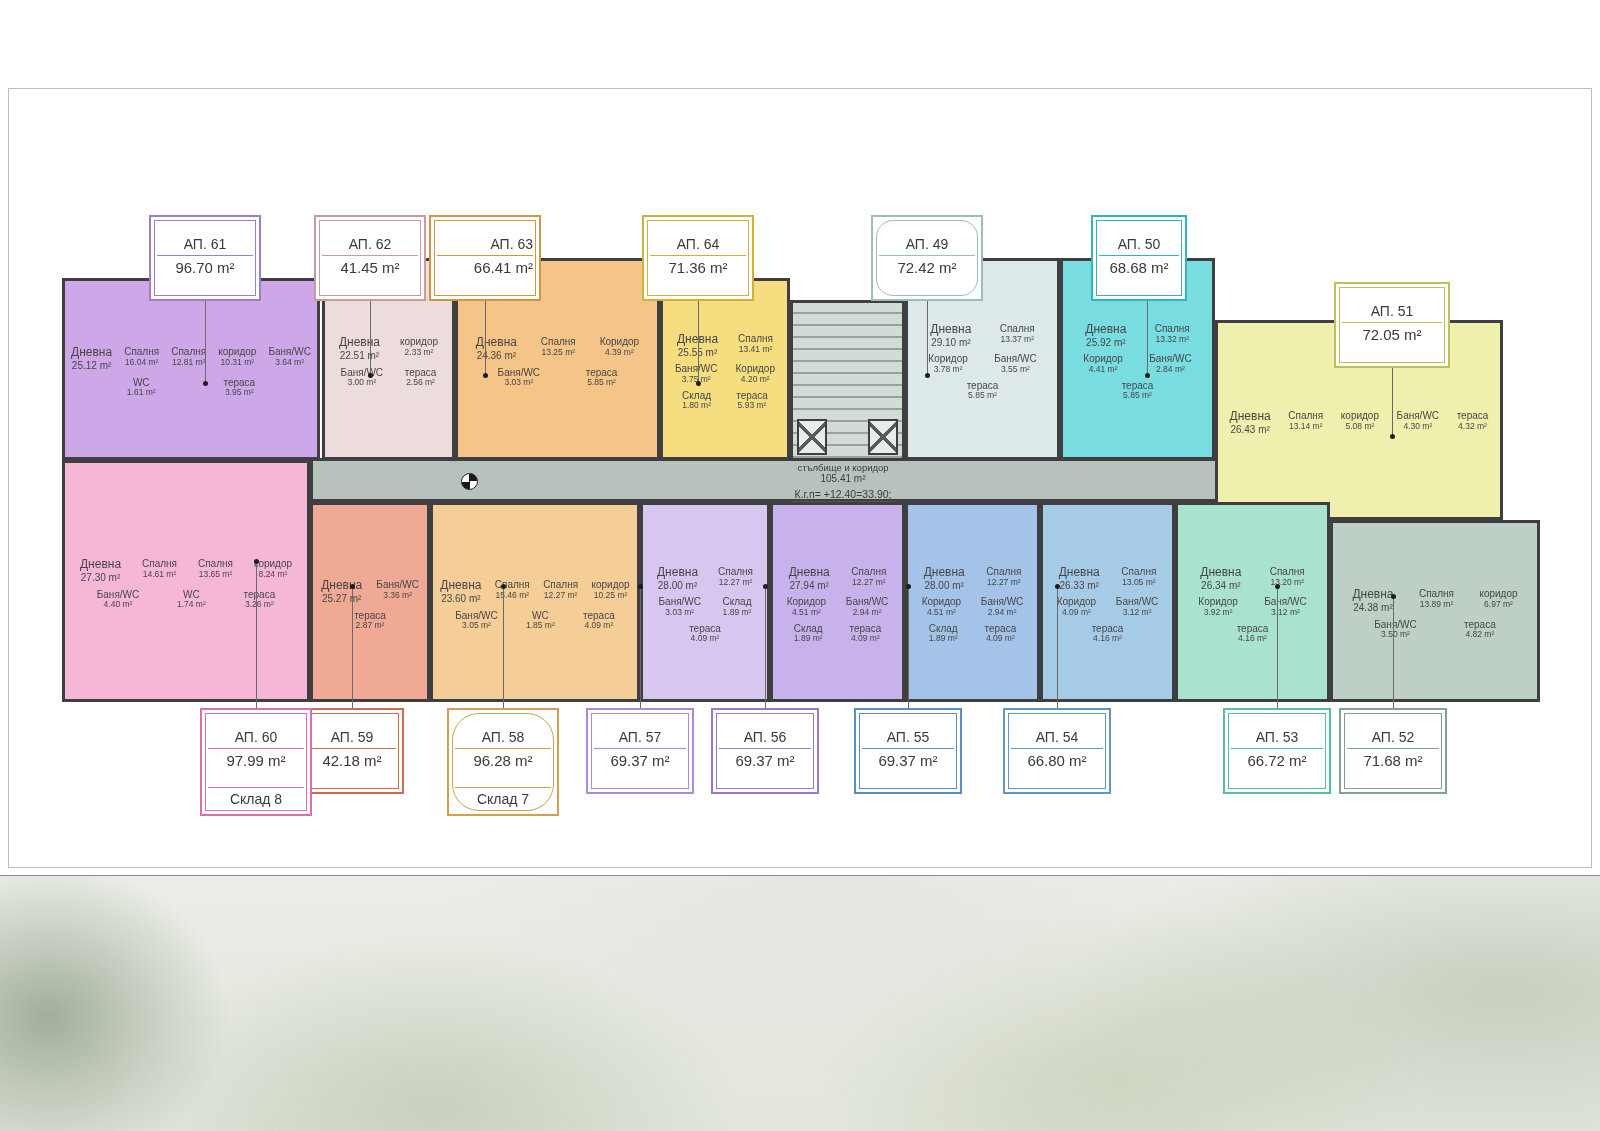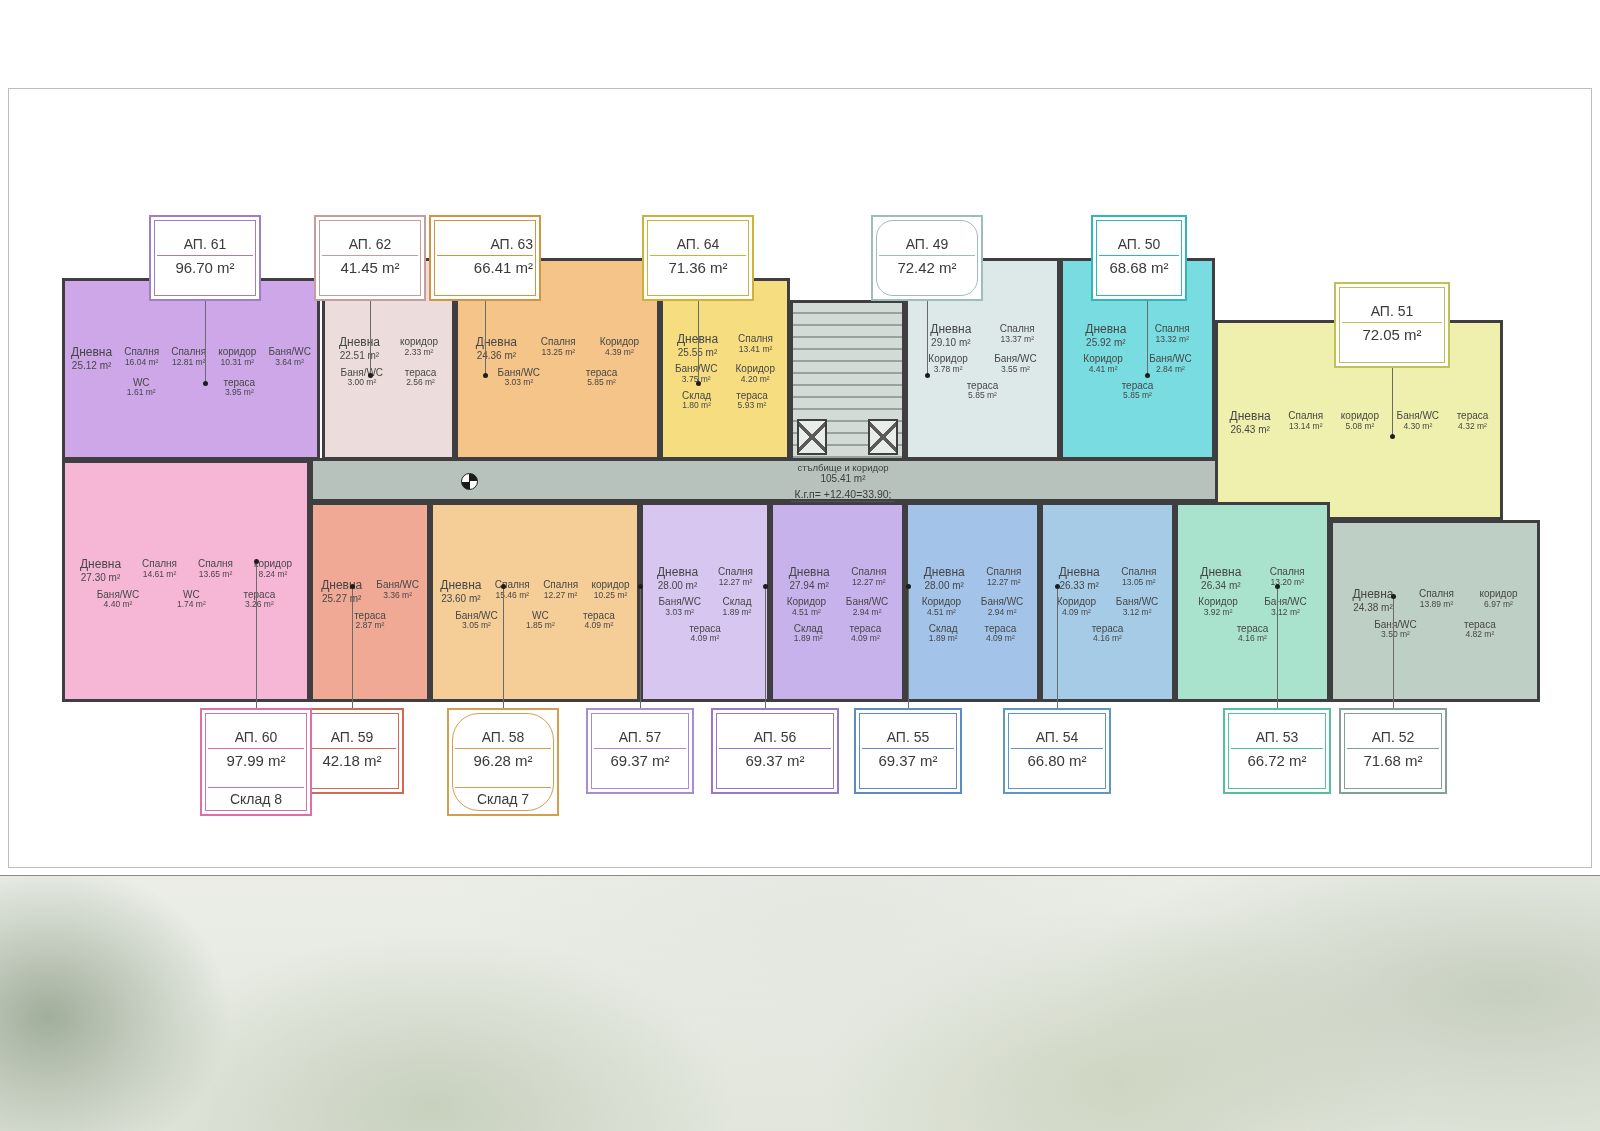--- a/index.html
+++ b/index.html
@@ -435,21 +435,21 @@
         </div>
         <div class="room">
           <div class="rn">Склад</div>
           <div class="ra">1.89 m²</div>
         </div>
         <div class="room">
           <div class="rn">тераса</div>
           <div class="ra">4.09 m²</div>
         </div>
       </div>
-      <div class="callout" style="left: 711px; top: 708px; width: 128px; border-color: rgb(152, 120, 204);">
+      <div class="callout" style="left: 711px; top: 708px; width: 108px; border-color: rgb(152, 120, 204);">
         <div class="co-in" style="border-color: rgb(152, 120, 204);">
           <div class="co-id">АП. 56</div>
           <div class="co-area" style="border-color: rgb(152, 120, 204);">69.37 m²</div>
         </div>
       </div>
       <div class="lead" style="left: 765px; top: 586px; height: 122px;"></div>
       <div class="dot" style="left: 762.5px; top: 583.5px;"></div>
       <div class="apt" style="left: 640px; top: 502px; width: 130px; height: 200px; background: rgb(215, 198, 240);">
         <div class="room room-main">
           <div class="rn">Дневна</div>

